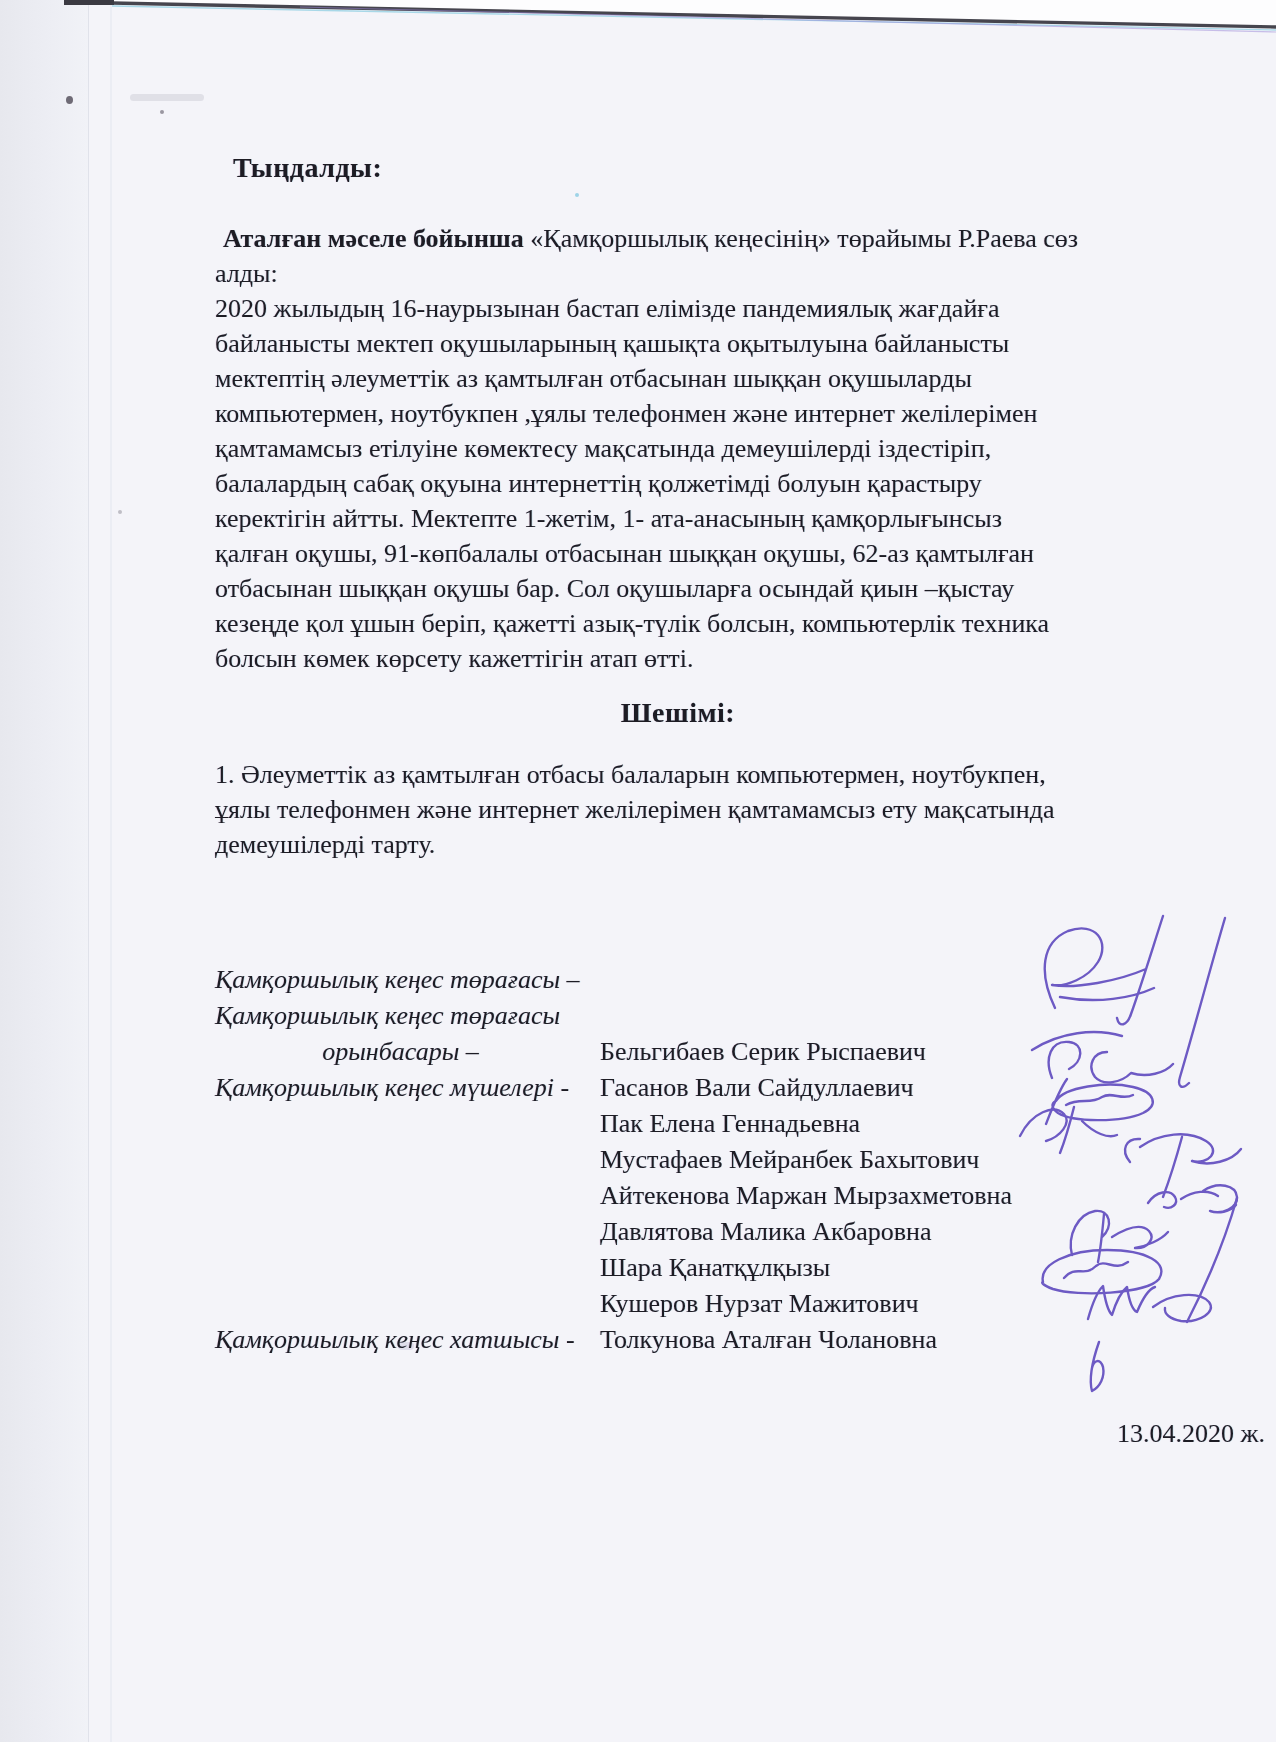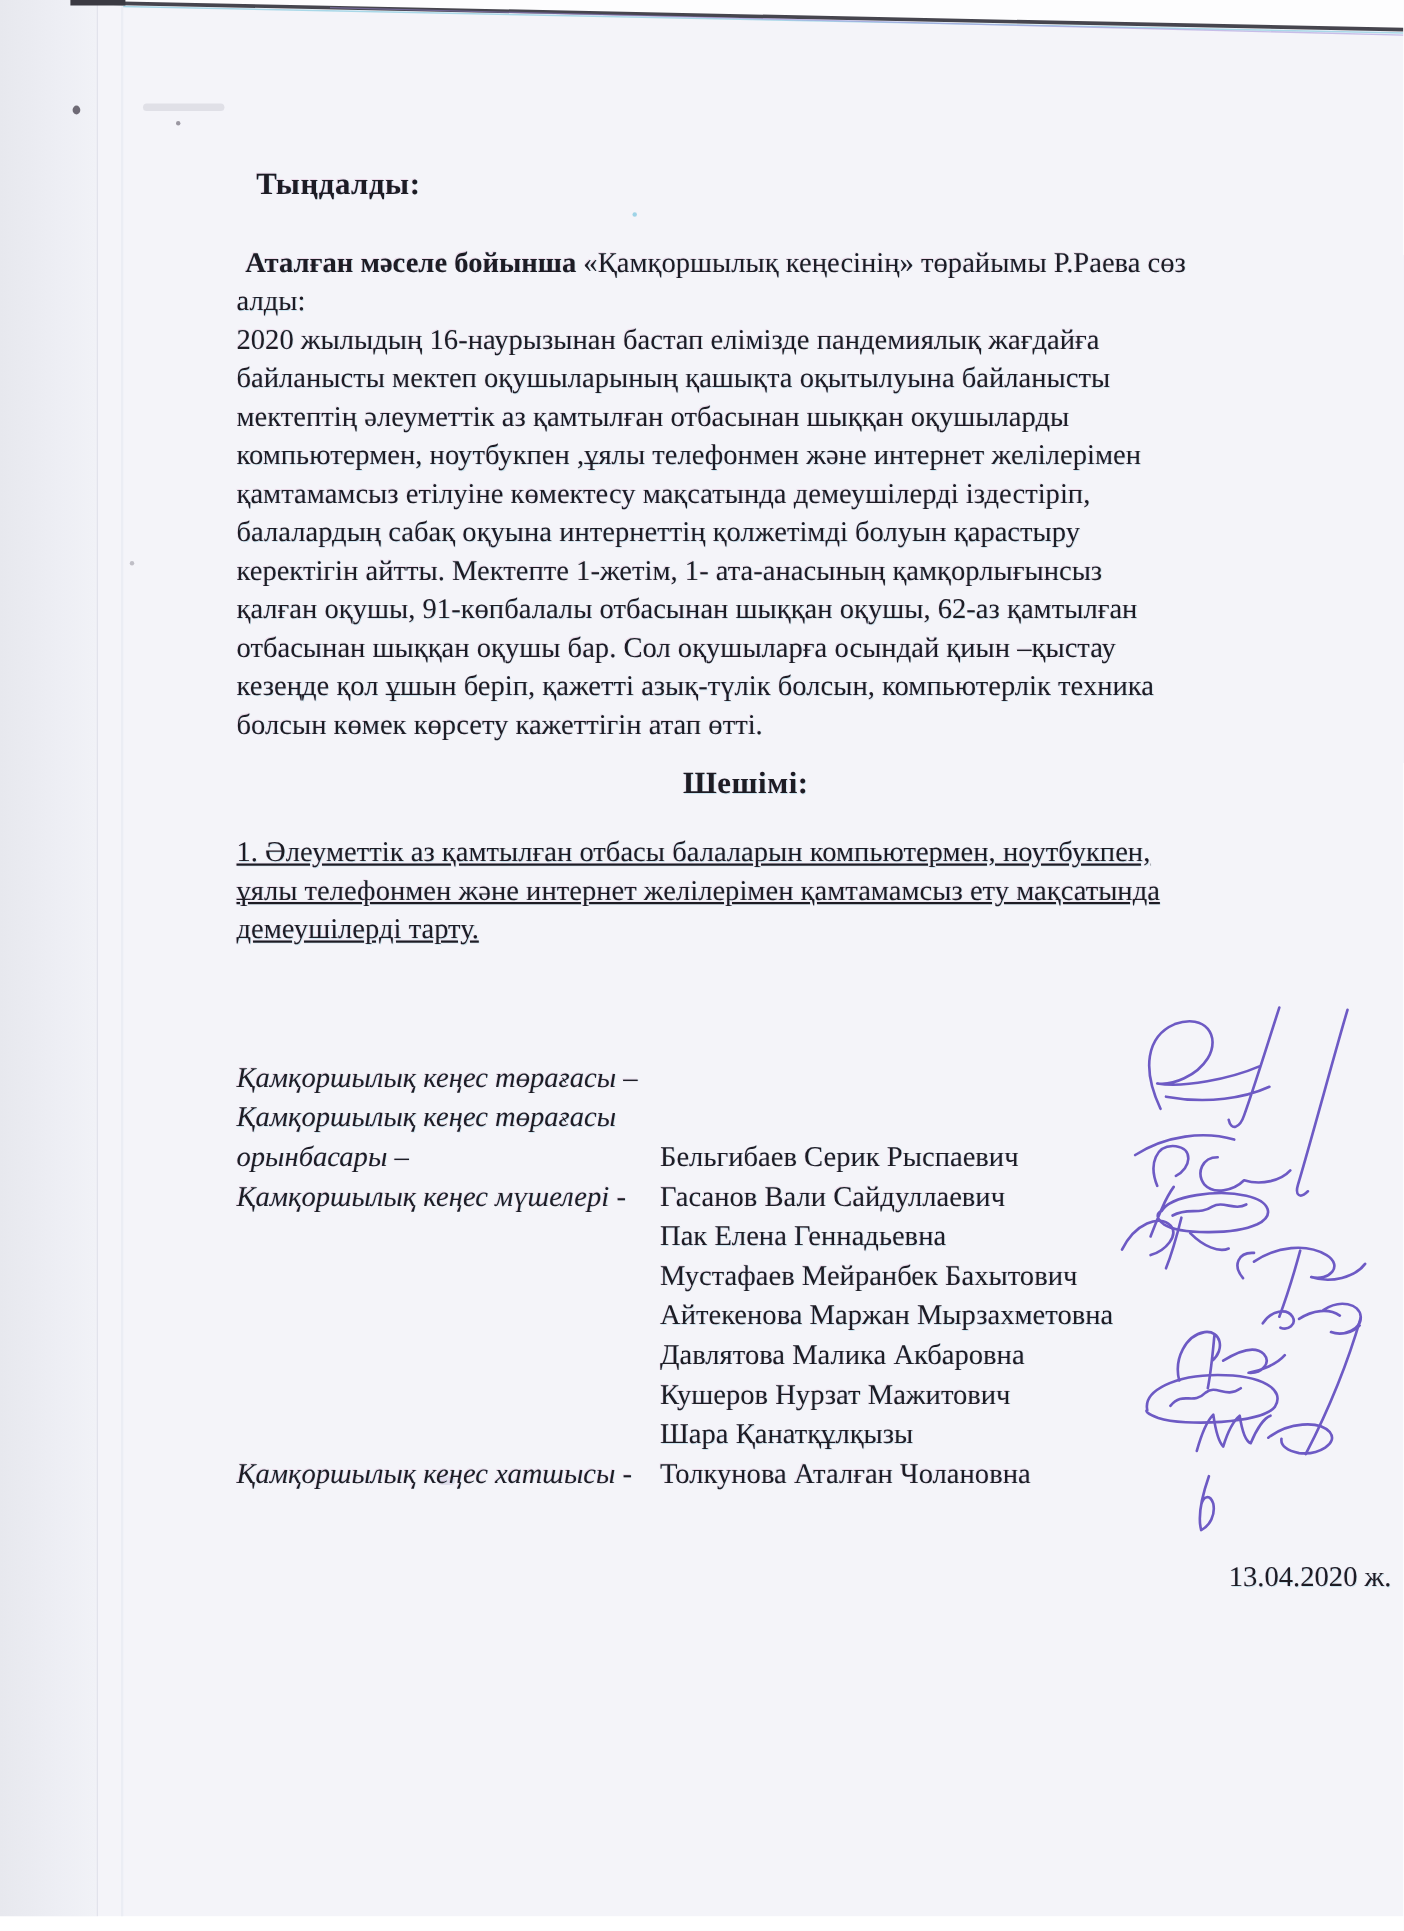--- a/index.html
+++ b/index.html
@@ -30,25 +30,25 @@
   }
   .doc h1{
     margin:150px 0 0 0;font-size:28px;font-weight:bold;line-height:35px;
     text-indent:18px;letter-spacing:0.5px;
   }
   .para{margin:36px 0 0 0;white-space:pre-line;text-indent:8px;}
   .doc h2{
     margin:19px 0 16px 0;padding-right:124px;text-align:center;
     font-size:28px;font-weight:bold;line-height:35px;letter-spacing:0.5px;
   }
-  .decision{margin:27px 0 0 0;white-space:pre-line;text-indent:0;text-decoration:underline;}
+  .decision{margin:27px 0 0 0;white-space:pre-line;text-indent:0;}
   .sigblock{margin-top:100px;}
   .sigrow{display:flex;line-height:36px;}
   .lab{width:385px;flex:none;font-style:italic;}
-  .lab.right{text-align:left;padding-right:14px;box-sizing:border-box;}
+  .lab.right{text-align:center;padding-right:14px;box-sizing:border-box;}
   .nm{flex:1;}
   .date{margin-top:58px;text-indent:28px;text-align:right;}
   .sigs{position:absolute;left:880px;top:790px;pointer-events:none;}
 </style>
 </head>
 <body>
 
 <div class="scan">
   <div class="paper"></div>
   <div class="left-band"></div>
@@ -119,25 +119,25 @@
       <div class="sigrow">
         <div class="lab"></div>
         <div class="nm">Айтекенова Маржан Мырзахметовна</div>
       </div>
       <div class="sigrow">
         <div class="lab"></div>
         <div class="nm">Давлятова Малика Акбаровна</div>
       </div>
       <div class="sigrow">
         <div class="lab"></div>
-        <div class="nm">Кушеров Нурзат Мажитович</div>
+        <div class="nm">Шара Қанатқұлқызы</div>
       </div>
       <div class="sigrow">
         <div class="lab"></div>
-        <div class="nm">Шара Қанатқұлқызы</div>
+        <div class="nm">Кушеров Нурзат Мажитович</div>
       </div>
       <div class="sigrow">
         <div class="lab">Қамқоршылық кеңес хатшысы -</div>
         <div class="nm">Толкунова Аталған Чолановна</div>
       </div>
     </div>
 
     <div class="date">13.04.2020 ж.</div>
   </div>
 

